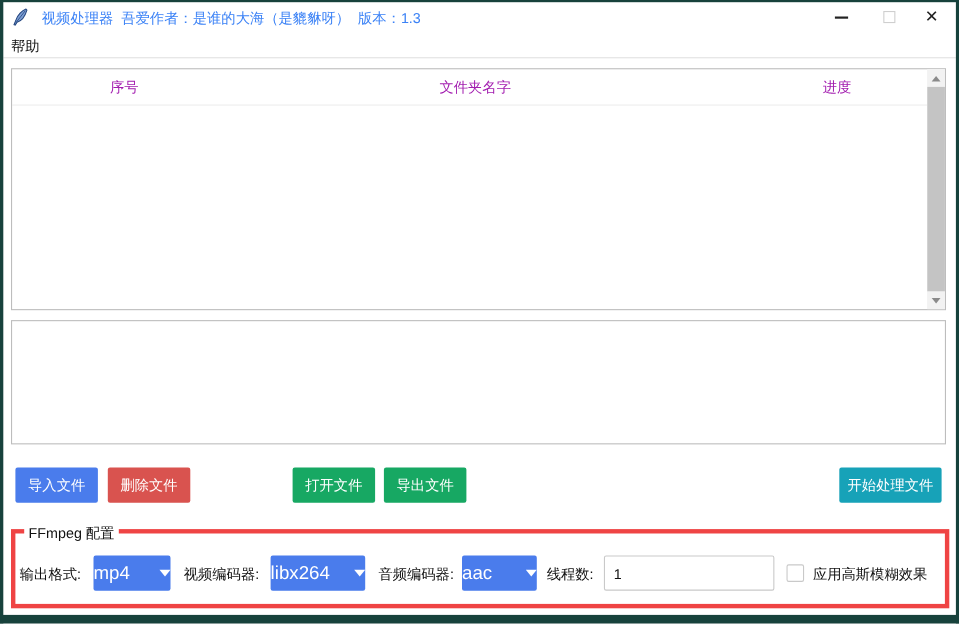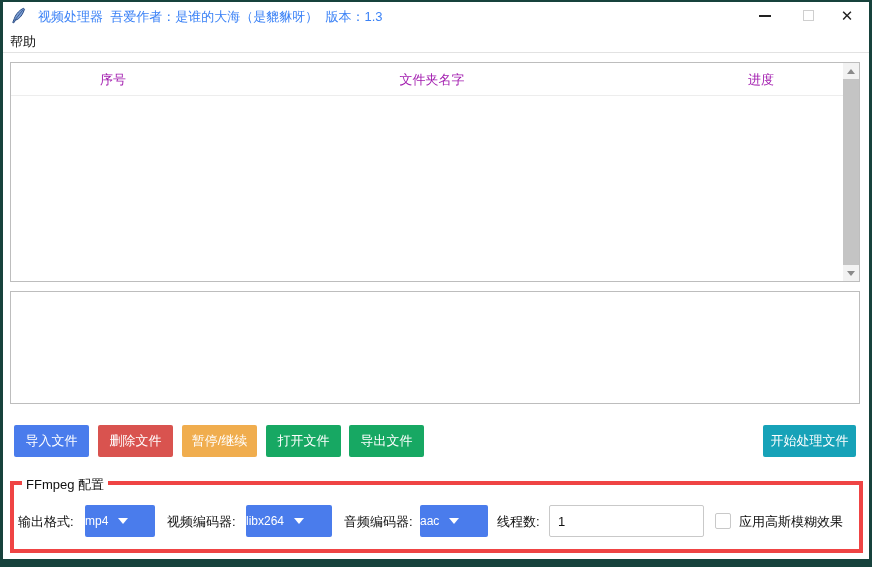--- a/index.html
+++ b/index.html
@@ -58,21 +58,21 @@
   .b-start { left:763px; width:93px; background:#17a2b8; }
 
   
   .groupbox{ position:absolute; left:10px; top:481px; width:853px; height:72px; border:4px solid #ef4444; }
   .group-legend{ position:absolute; left:8px; top:-9px; background:#ffffff; padding:0 4px; font-size:13px; color:#111; }
   .cfg-label{ position:absolute; top:513px; font-size:13px; color:#111; }
   .lbl-format{ left:18px; }
   .lbl-vcodec{ left:167px; }
   .lbl-acodec{ left:344px; }
   .lbl-threads{ left:497px; }
-  .dropdown{ position:absolute; top:505px; height:32px; background:#4a7cec; border:none; border-radius:2px; color:#ffffff; font-size:12px; display:flex; align-items:center; justify-content:flex-start; gap:10px; cursor:pointer; font-family:inherit; }
+  .dropdown{ position:absolute; top:505px; height:32px; background:#4a7cec; border:none; border-radius:2px; color:#ffffff; font-size:17px; display:flex; align-items:center; justify-content:space-between; gap:10px; cursor:pointer; font-family:inherit; }
   .dd-format{ left:85px;  width:70px; }
   .dd-vcodec{ left:246px; width:86px; }
   .dd-acodec{ left:420px; width:68px; }
   .dd-arrow{ width:0; height:0; border-left:5px solid transparent; border-right:5px solid transparent; border-top:6px solid #ffffff; }
   .threads-input{ position:absolute; left:549px; top:505px; width:155px; height:32px; border:1px solid #c9c9c9; border-radius:2px; font-size:13px; padding:0 8px; color:#111; font-family:inherit; }
   .checkbox{ position:absolute; left:715px; top:513px; width:16px; height:16px; border:1px solid #c9c9c9; background:#ffffff; border-radius:2px; cursor:pointer; }
   .lbl-blur{ left:739px; }
 </style>
 </head>
 <body>
@@ -121,21 +121,20 @@
       <div class="scroll-arrow">
           <span class="tri-down"></span>
         </div>
     </div>
   </div>
 
   <div class="log-panel"></div>
 
   <button class="act-btn b-delete">删除文件</button>
   <button class="act-btn b-import">导入文件</button>
-  <button class="act-btn b-pause">暂停/继续</button>
   <button class="act-btn b-open">打开文件</button>
   <button class="act-btn b-export">导出文件</button>
   <button class="act-btn b-start">开始处理文件</button>
 
   <div class="groupbox">
     <span class="group-legend">FFmpeg 配置</span>
   </div>
 
   <span class="cfg-label lbl-format">输出格式:</span>
   <button class="dropdown dd-format">

